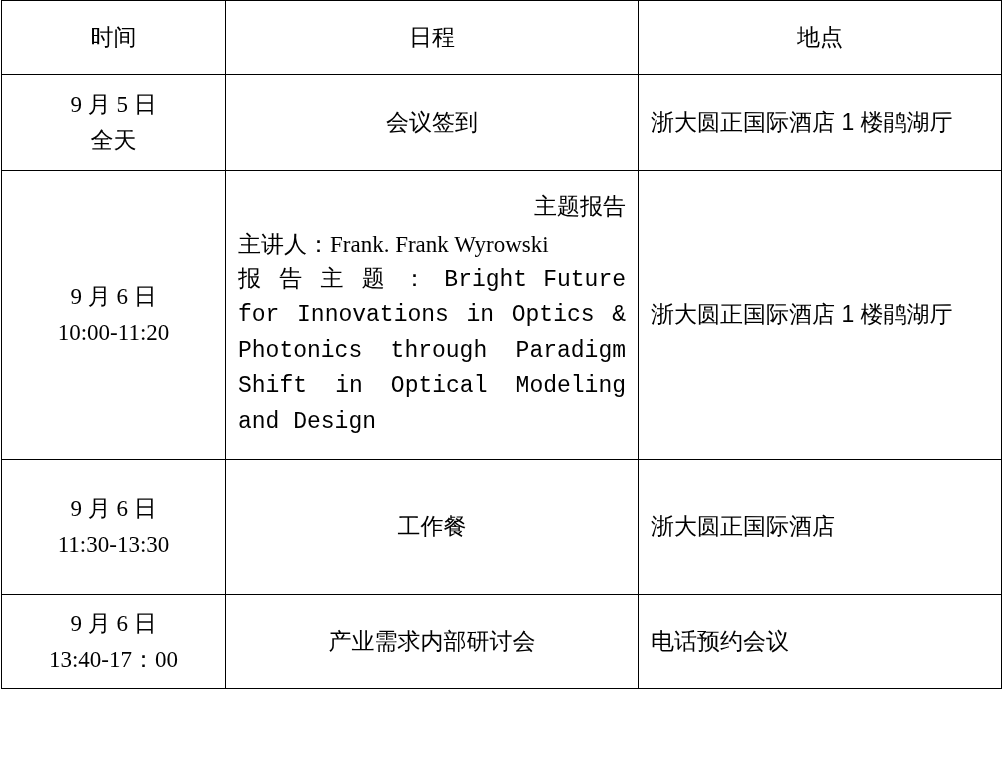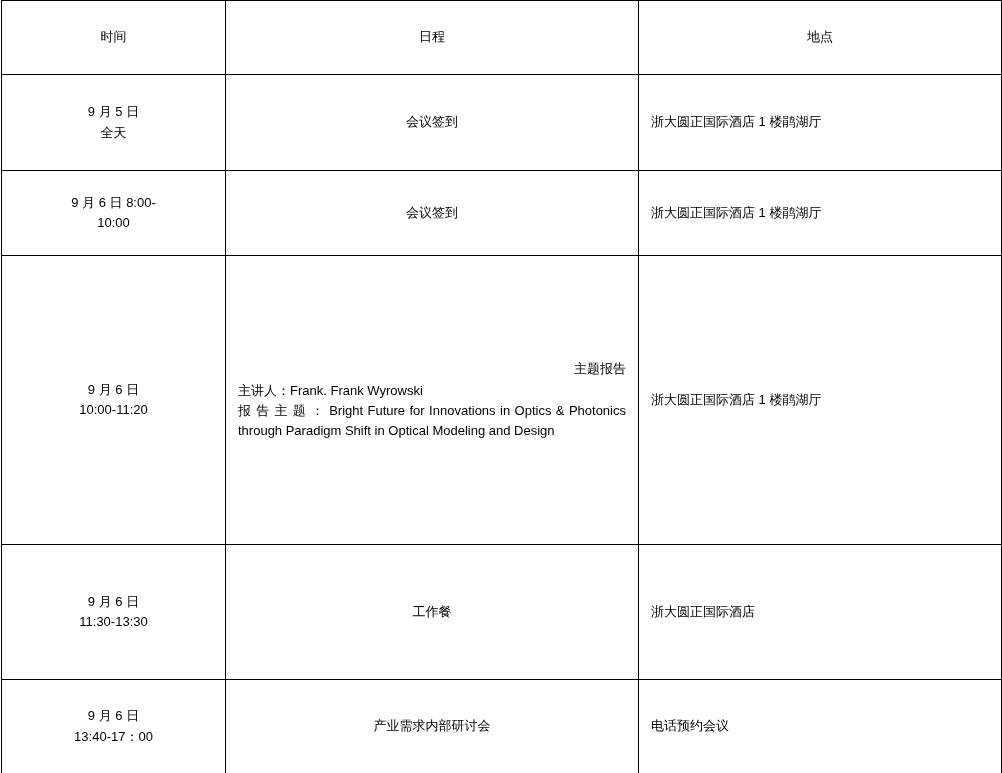--- a/index.html
+++ b/index.html
@@ -24,21 +24,21 @@
     border-collapse: collapse;
     width: 1000px;
     margin: 0 1px;
     table-layout: fixed;
   }
   table.schedule td {
     border: 1px solid #000000;
     vertical-align: middle;
     padding: 10px 12px;
     box-sizing: border-box;
-    font-size: 13px;
+    font-size: 23px;
     line-height: 1.55;
   }
   col.c-time   { width: 224px; }
   col.c-agenda { width: 413px; }
   col.c-place  { width: 363px; }
 
   .hdr td {
     text-align: center;
     font-size: 19px;
     height: 74px;
@@ -49,34 +49,35 @@
   .cell-left {
     text-align: left;
     margin-left: 24px;
   }
   .row-signin1 td { height: 96px; }
   .row-signin2 td { height: 85px; }
   .row-keynote td { height: 289px; }
   .row-lunch  td  { height: 135px; }
   .row-work   td  { height: 94px; }
 
-  .line { display: block; }
+  .line { display: block; font-family: Liberation Serif, serif; }
   .agenda-title {
     display: block;
     text-align: right;
     margin-bottom: 2px;
   }
   .agenda-body {
     display: block;
   }
   .agenda-body .just {
     display: block;
     text-align: justify;
     text-align-last: left;
     text-justify: inter-character;
+    font-family: Liberation Mono, monospace;
   }
 </style>
 </head>
 <body>
 
 <div class="sheet">
   <table class="schedule">
     <colgroup>
       <col class="c-time">
       <col class="c-agenda">
@@ -91,28 +92,20 @@
 
       <tr class="row-signin1">
         <td class="cell-center">
           <span class="line">9 月 5 日</span>
           <span class="line">全天</span>
         </td>
         <td class="cell-center">会议签到</td>
         <td class="cell-left">浙大圆正国际酒店 1 楼鹃湖厅</td>
       </tr>
 
-      <tr class="row-signin2">
-        <td class="cell-center">
-          <span class="line">9 月 6 日 8:00-</span>
-          <span class="line">10:00</span>
-        </td>
-        <td class="cell-center">会议签到</td>
-        <td class="cell-left">浙大圆正国际酒店 1 楼鹃湖厅</td>
-      </tr>
 
       <tr class="row-keynote">
         <td class="cell-center">
           <span class="line">9 月 6 日</span>
           <span class="line">10:00-11:20</span>
         </td>
         <td class="cell-left">
           <span class="agenda-title">主题报告</span>
           <span class="agenda-body">
             <span class="line">主讲人：Frank. Frank Wyrowski</span>

